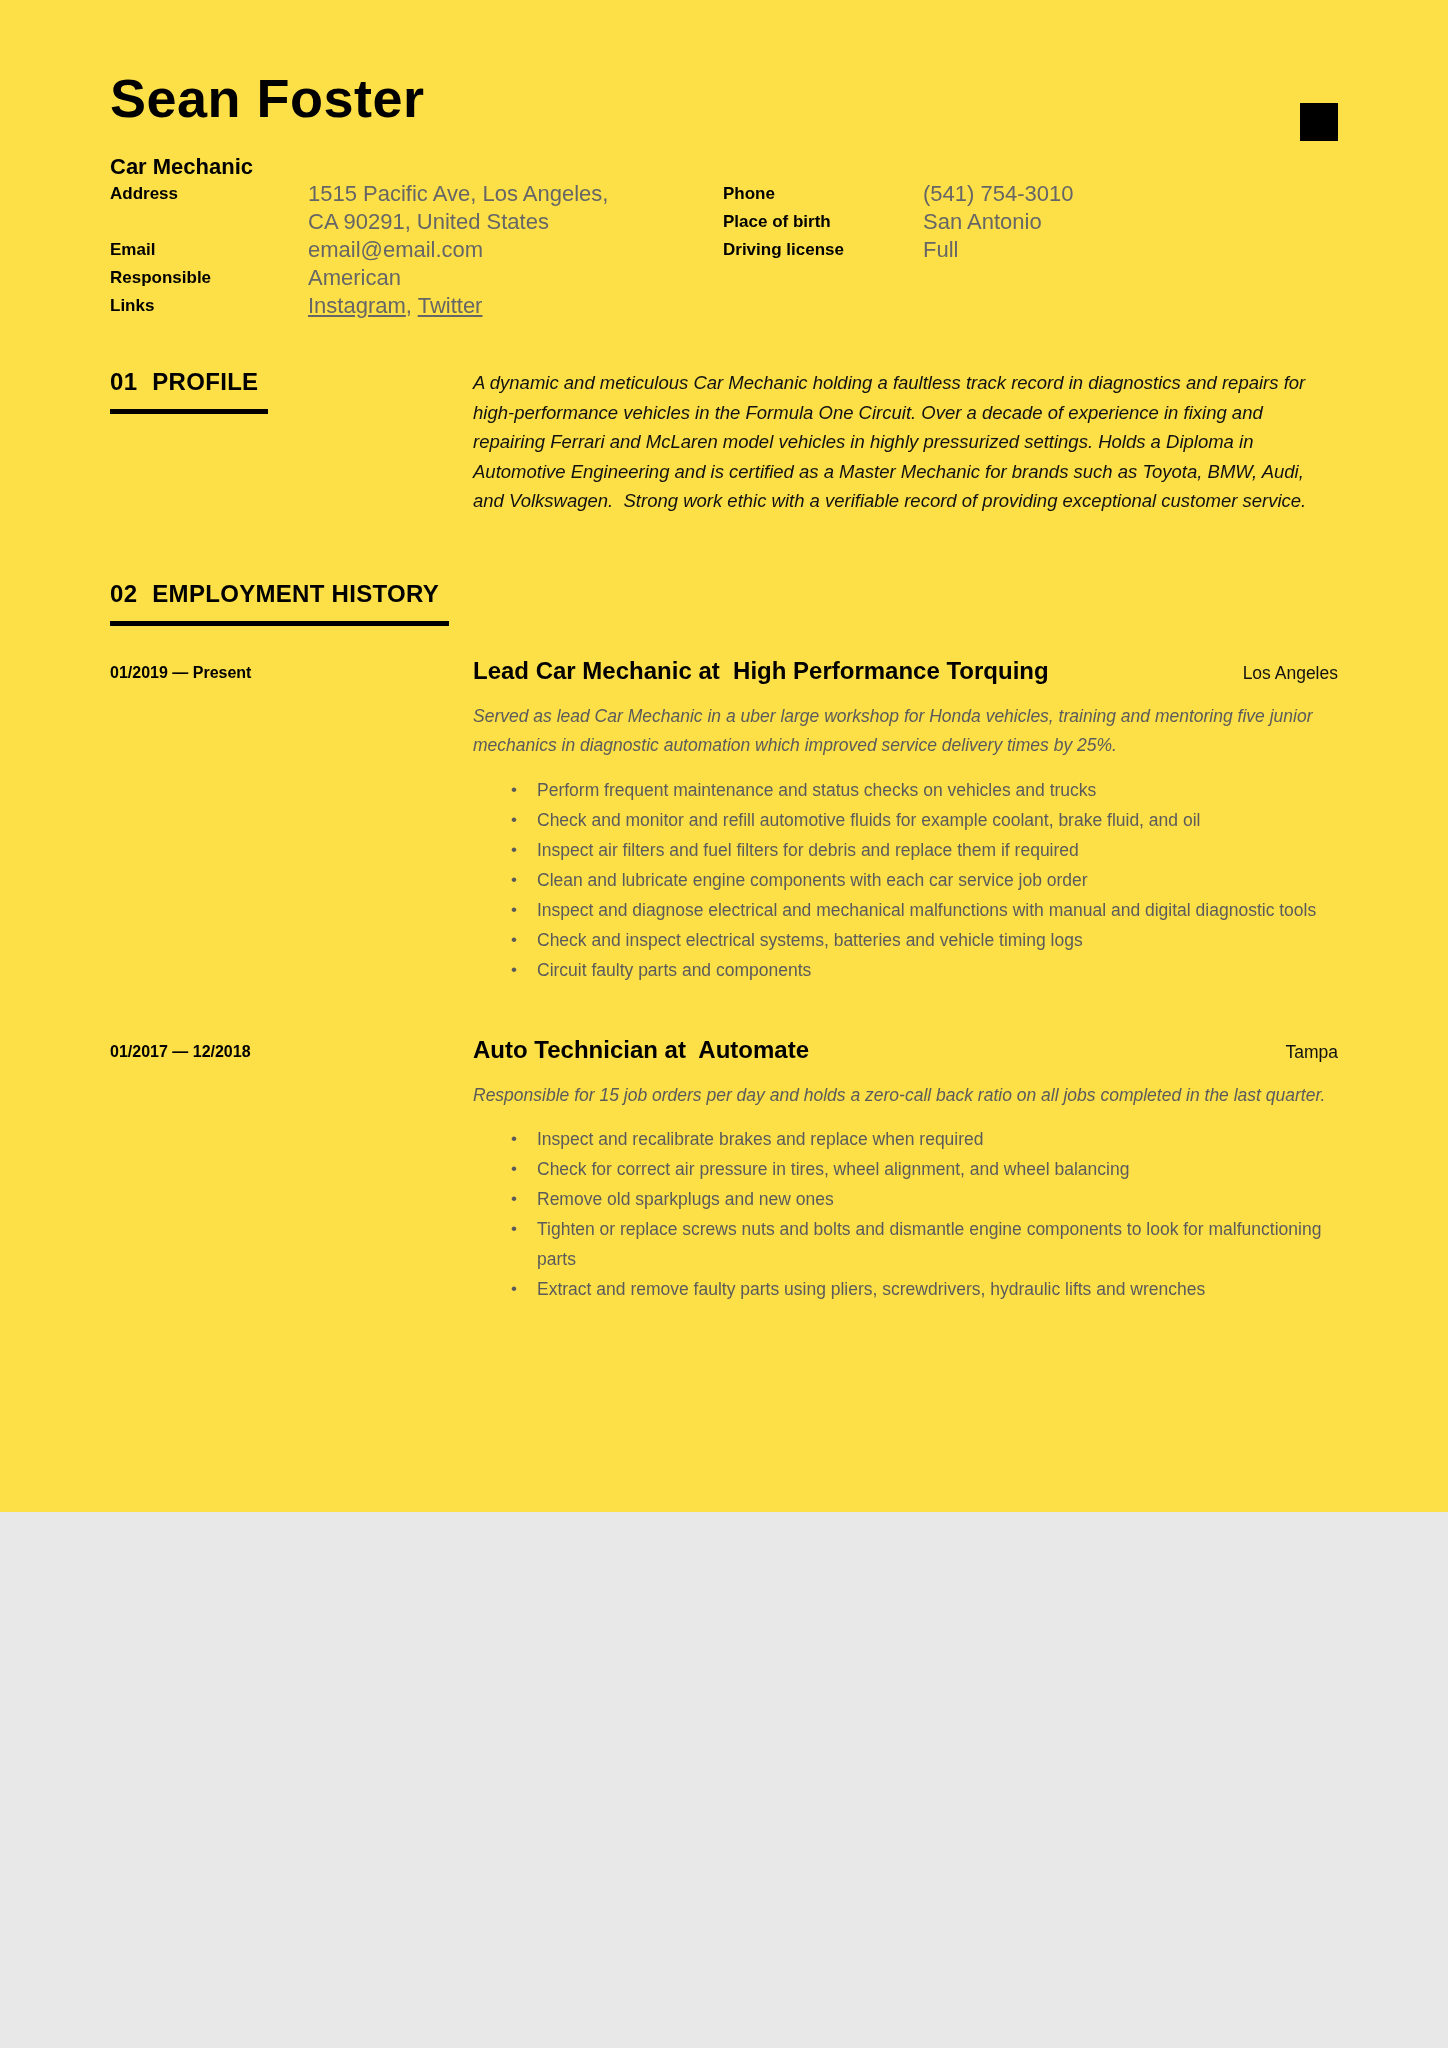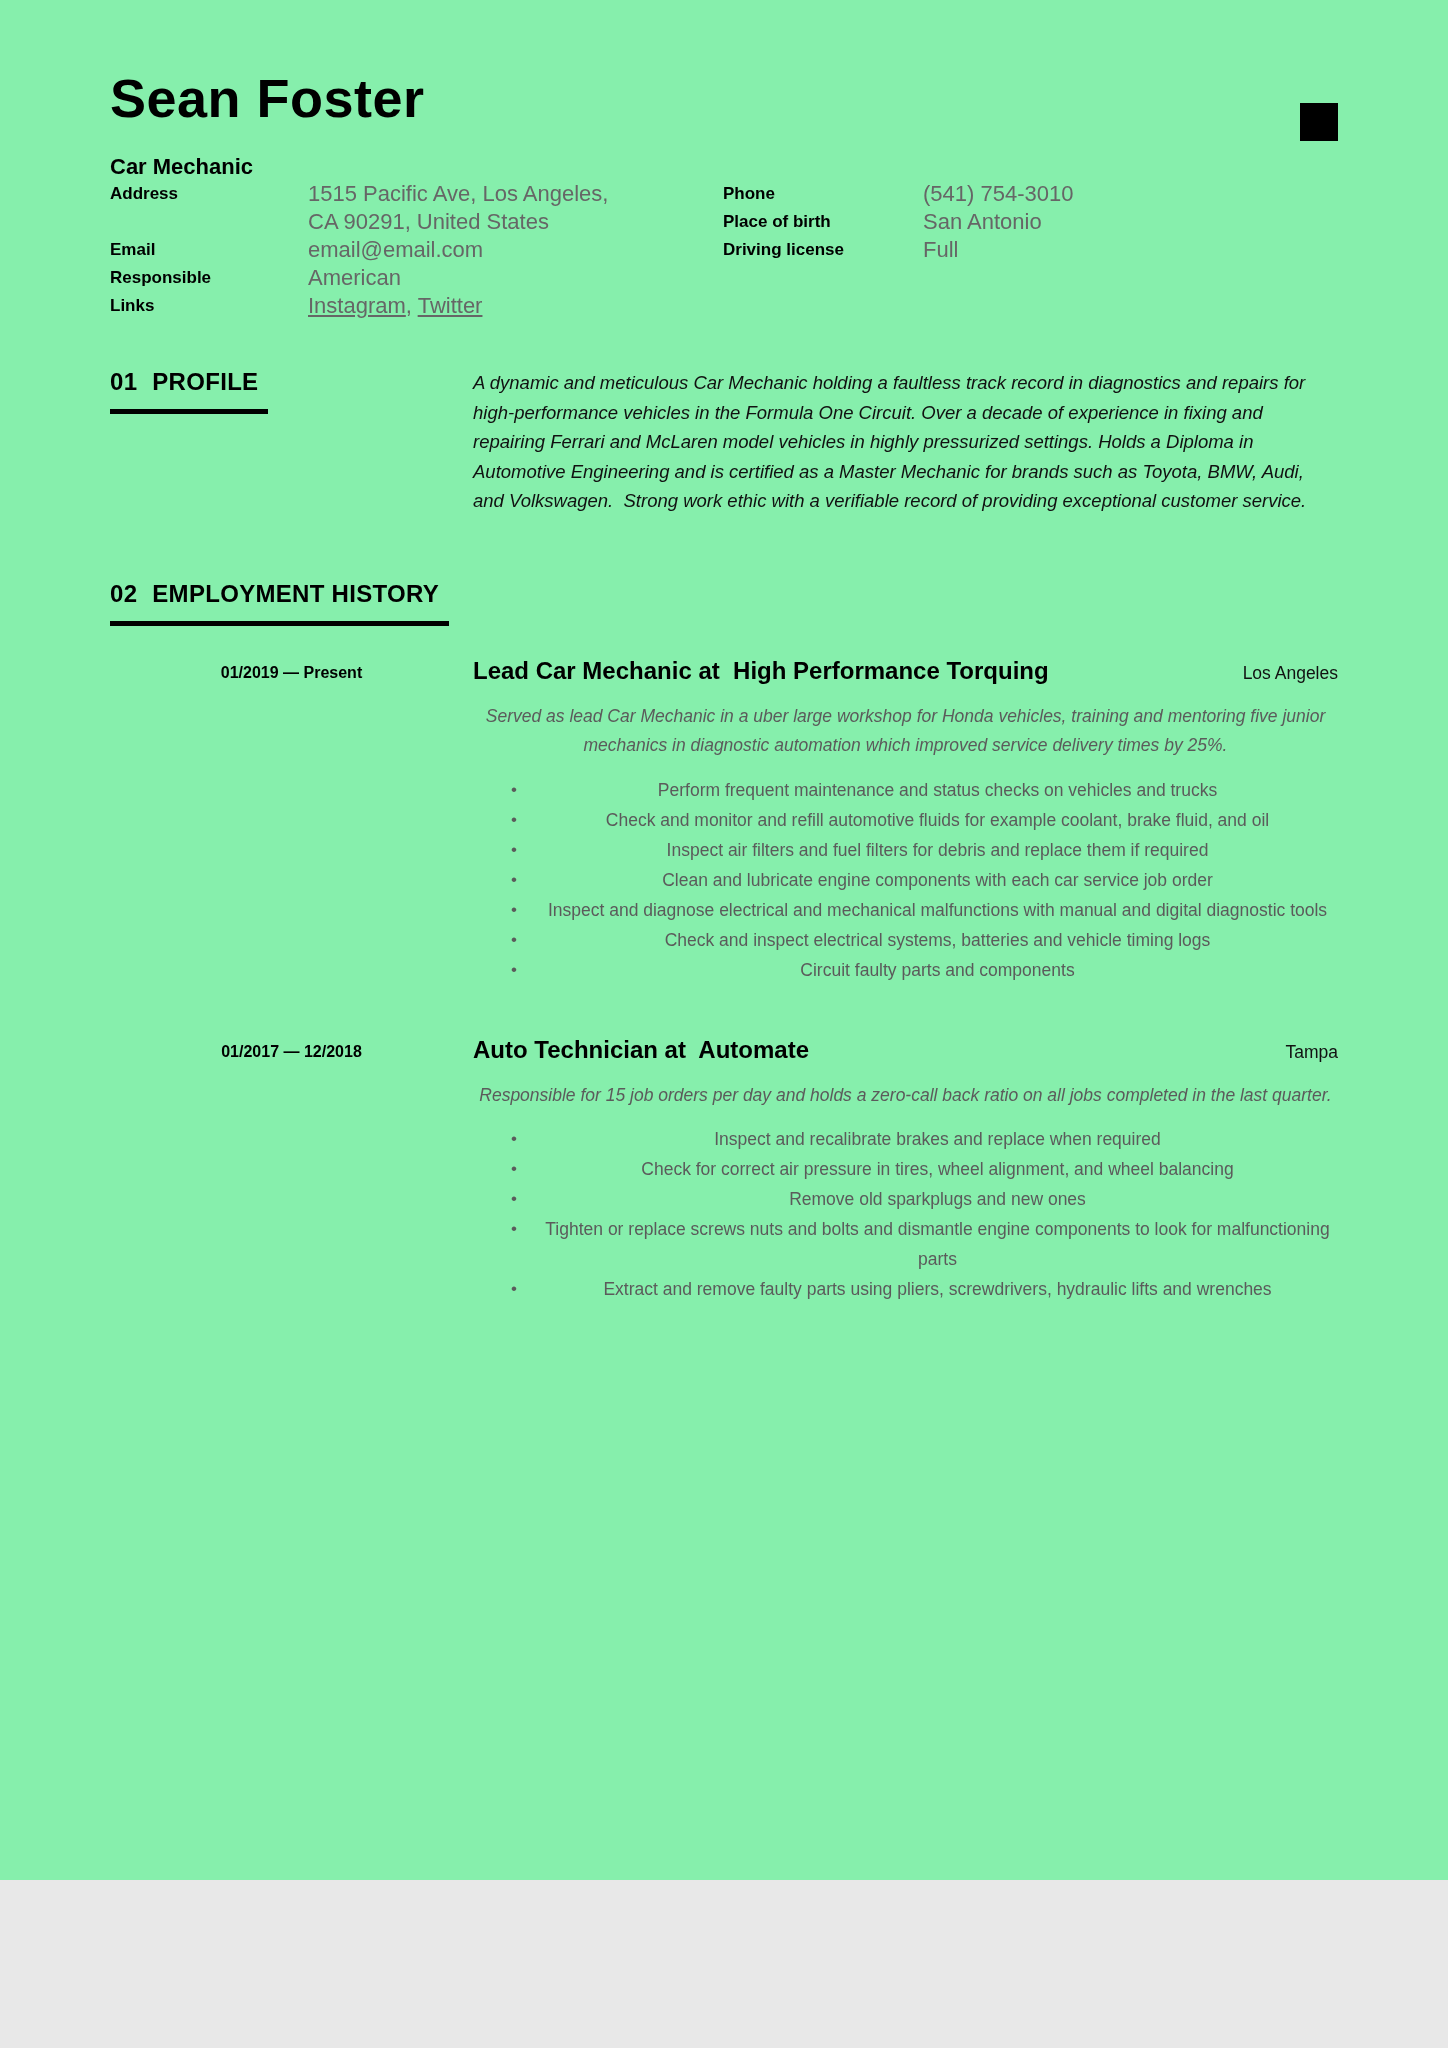--- a/index.html
+++ b/index.html
@@ -2,23 +2,23 @@
 <html><head>
 <meta charset="utf-8">
 <style>
   * { margin: 0; padding: 0; box-sizing: border-box; }
   html, body { background: #e8e8e8; }
   body { font-family: "Liberation Sans", "DejaVu Sans", sans-serif; }
 
   .page {
     position: relative;
     width: 1448px;
-    height: 1880px;
+    height: 1512px;
     margin: 0 auto;
-    background: #86efac;
+    background: #fde047;
     color: #000000;
     overflow: hidden;
   }
   .inner { padding: 0 110px; }
 
   
   .brand-square {
     position: absolute;
     top: 103px;
     right: 110px;
@@ -83,21 +83,21 @@
 
   .profile-text {
     font-size: 18.5px;
     line-height: 29.5px;
     font-style: italic;
     color: #111111;
     white-space: pre-wrap;
   }
 
   .employment { margin-top: 64px; }
-  .job { display: flex; margin-top: 30px; text-align: center; }
+  .job { display: flex; margin-top: 30px; }
   .job + .job { margin-top: 50px; }
   .job-dates {
     padding-top: 8px;
     font-size: 16px;
     font-weight: 700;
     color: #000000;
     white-space: pre;
   }
   .job-title-row {
     display: flex;

